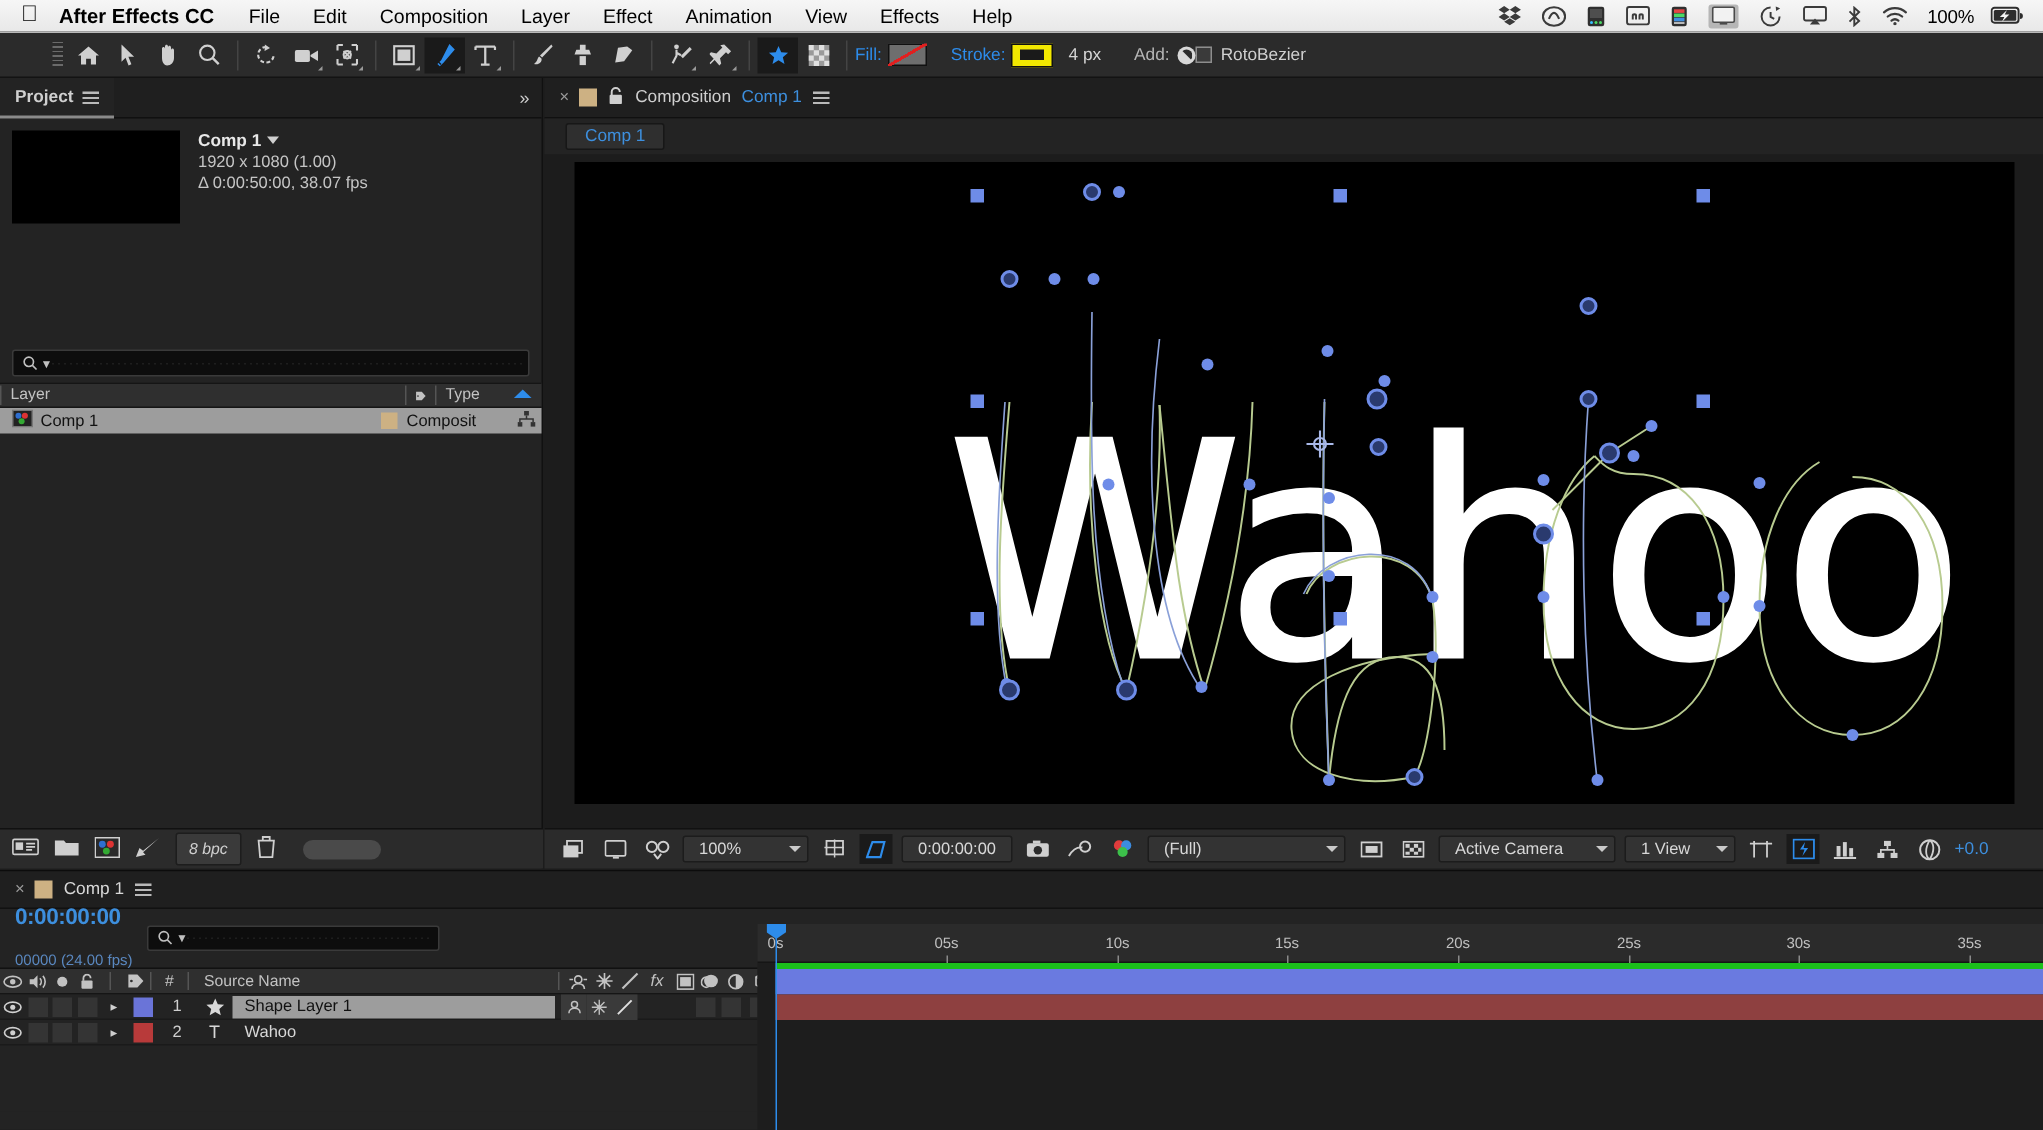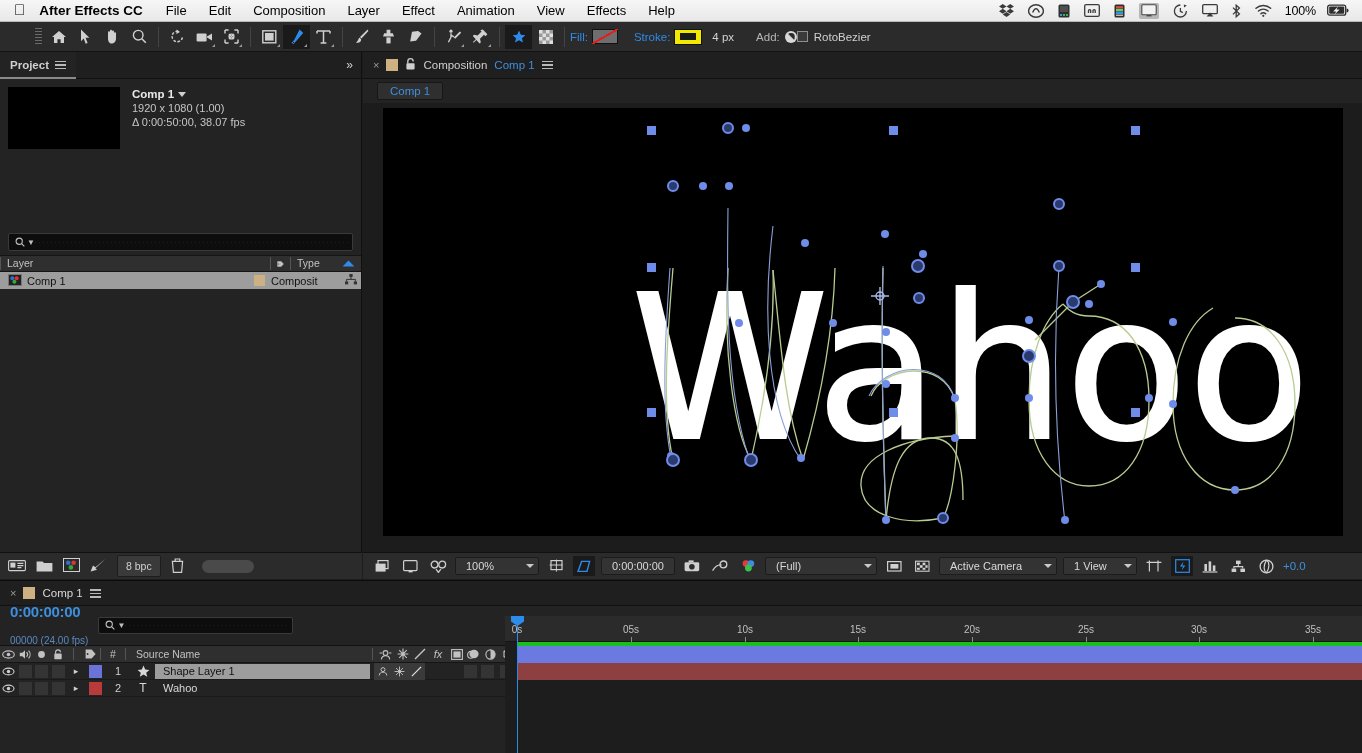--- a/index.html
+++ b/index.html
@@ -71,21 +71,21 @@
   .mag { width:11px; height:11px; flex:none; }
   .col-head { height:17px; background:#2f2f2f; border-top:1px solid #151515; border-bottom:1px solid #151515;
     display:flex; align-items:center; font-size:10.5px; color:#c2c2c2; }
   .col-head .c { border-left:1px solid #555; padding:0 6px; height:13px; line-height:13px; }
   .asset-row { height:17px; background:#9d9d9d; display:flex; align-items:center; font-size:11px; color:#111; }
   .asset-row .nm { display:flex; align-items:center; gap:5px; padding-left:8px; }
   .asset-row .ty { margin-left:auto; display:flex; align-items:center; gap:6px; padding-right:4px; }
   .tan { width:11px; height:11px; background:#cdb183; }
   .proj-bottom { position:absolute; left:0; bottom:0; width:362px; height:27px; background:#2b2b2b;
     border-top:1px solid #111; display:flex; align-items:center; gap:10px; padding-left:8px; font-size:11px; }
-  .bpc { background:#3a3a3a; border:1px solid #1d1d1d; border-radius:2px; padding:4px 8px; font-size:10.5px; color:#d0d0d0; }
+  .bpc { background:#3a3a3a; border:1px solid #1d1d1d; border-radius:2px; padding:4px 8px; font-size:10.5px; color:#d0d0d0;font-style:italic; }
   .pill { width:52px; height:13px; border-radius:7px; background:#4a4a4a; margin-left:8px; }
 
   
   #comp { position:absolute; left:363px; top:52px; width:999px; height:527px; background:#1c1c1c; }
   .comp-tabbar { height:27px; background:#1f1f1f; display:flex; align-items:center; gap:7px;
     padding-left:10px; font-size:11.5px; border-bottom:1px solid #101010; }
   .xclose { color:#9c9c9c; font-size:11px; }
   .blue { color:#3d8fde; }
   .breadcrumbs { height:24px; background:#232323; display:flex; align-items:center; padding-left:14px; }
   .crumb { background:#2f2f2f; border:1px solid #171717; color:#3d8fde; font-size:11.5px;
@@ -622,21 +622,21 @@
           <path d="M0.6 10.6c3-5 6.4-6 9-5.6" fill="none" stroke="#cfcfcf" stroke-width="1.3"></path>
         </svg>
       </span>
     <span class="vbtn">
         <svg width="15" height="14" viewBox="0 0 15 14">
           <circle cx="5" cy="4.6" r="3.4" fill="#e03c3c"></circle>
           <circle cx="9.8" cy="4.6" r="3.4" fill="#3c8ce0"></circle>
           <circle cx="7.4" cy="9" r="3.4" fill="#3cc04a"></circle>
         </svg>
       </span>
-    <span class="vselect" style="width:112px;">
+    <span class="vselect" style="width:132px;">
         <span>(Full)</span>
         <span class="dchev" style="margin-left:auto;"></span>
       </span>
     <span class="vbtn">
         <svg width="15" height="13" viewBox="0 0 15 13">
           <rect x="0.6" y="1.6" width="13.4" height="9.4" fill="none" stroke="#cfcfcf" stroke-width="1.2"></rect>
           <rect x="3.4" y="4" width="8" height="4.6" fill="#cfcfcf"></rect>
         </svg>
       </span>
     <span class="vbtn">

